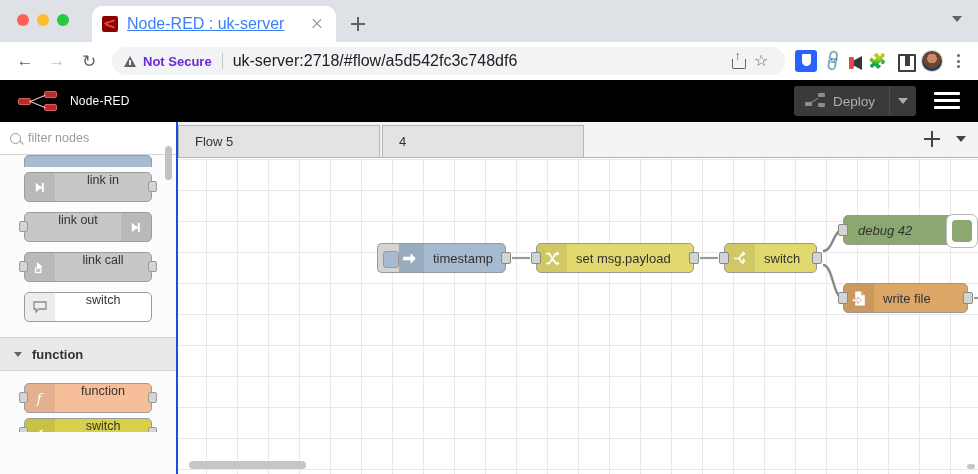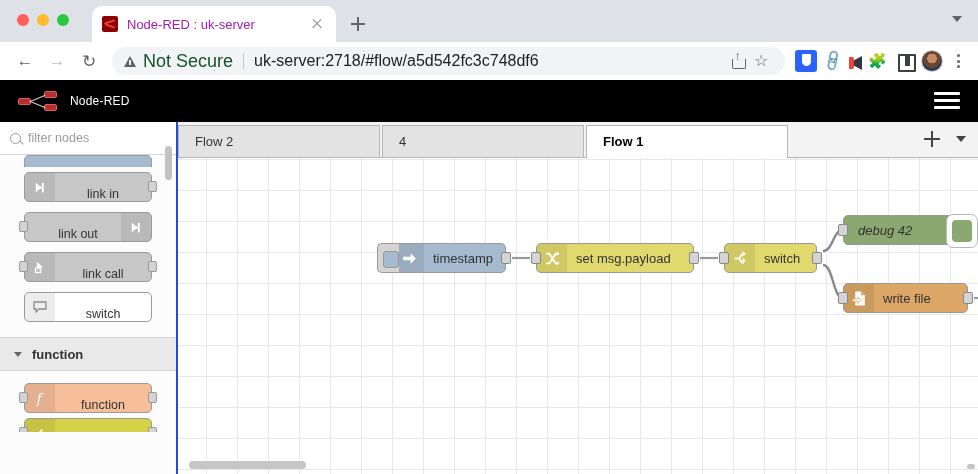--- a/index.html
+++ b/index.html
@@ -39,22 +39,22 @@
     content: ""; position: absolute; left: 2px; top: 5px;
     width: 11px; height: 2px; background: #e8453c; border-radius: 1px;
     transform: rotate(-18deg);
   }
   .favicon::after {
     content: ""; position: absolute; left: 3px; top: 9px;
     width: 10px; height: 2px; background: #e8453c; border-radius: 1px;
     transform: rotate(20deg);
   }
   .tab-title {
-    flex: 1; font-size: 13px; color: #a21caf;
-    white-space: nowrap; overflow: hidden; text-overflow: ellipsis;
+    flex: 1; font-size: 16px; color: #3b82f6;
+    white-space: nowrap; overflow: hidden; text-overflow: ellipsis; text-decoration: underline;
   }
   .tab-close {
     width: 18px; height: 18px; flex: 0 0 18px;
     position: relative; opacity: .75;
   }
   .tab-close::before, .tab-close::after {
     content: ""; position: absolute; left: 3px; top: 8px;
     width: 12px; height: 1.4px; background: #5f6368;
   }
   .tab-close::before { transform: rotate(45deg); }
@@ -98,21 +98,21 @@
   .warn-tri {
     width: 0; height: 0; flex: 0 0 0;
     border-left: 6px solid transparent; border-right: 6px solid transparent;
     border-bottom: 11px solid #5f6368;
     margin-right: 7px; position: relative;
   }
   .warn-tri::after {
     content: ""; position: absolute; left: -1px; top: 4px;
     width: 2px; height: 5px; background: #f1f3f4;
   }
-  .not-secure { font-size: 18px; color: #14532d; white-space: nowrap; }
+  .not-secure { font-size: 13px; color: #6d28d9; white-space: nowrap; font-weight: bold; }
   .omni-sep { width: 1px; height: 16px; background: #c4c7c5; margin: 0 10px; }
   .url { font-size: 16px; color: #202124; white-space: nowrap; overflow: hidden; }
 
   .omni-icons { display: flex; align-items: center; gap: 2px; margin-left: auto; padding-left: 8px; }
   .share-ico, .star-ico { width: 22px; height: 22px; position: relative; }
   .share-ico::before {
     content: ""; position: absolute; left: 5px; top: 9px;
     width: 12px; height: 9px; border: 1.4px solid #5f6368; border-top: none;
     border-radius: 0 0 2px 2px;
   }
@@ -235,21 +235,21 @@
   .mag::after {
     content: ""; position: absolute; left: 8px; top: 8px;
     width: 5px; height: 1.4px; background: #9b9b9b; transform: rotate(45deg);
   }
   .filter-ph { font-size: 12.5px; color: #9b9b9b; }
 
   .palette-list { position: absolute; top: 33px; left: 0; right: 0; bottom: 0; overflow: hidden; background: #fcfcfc; }
   .pal-node {
     position: relative; height: 30px; margin: 0 auto;
     width: 128px; border-radius: 5px; border: 1px solid #9b9b9b;
-    display: flex; align-items: flex-end; font-size: 12.5px; color: #333;
+    display: flex; align-items: flex-start; font-size: 12.5px; color: #333;
   }
   .pal-row { padding: 5px 0; display: flex; justify-content: center; }
   .pal-node .icobox {
     width: 30px; height: 100%; flex: 0 0 30px;
     background: rgba(0,0,0,.07);
     display: flex; align-items: center; justify-content: center;
     border-radius: 4px 0 0 4px;
   }
   .pal-node .icobox.right {
     border-radius: 0 4px 4px 0; margin-left: auto;
@@ -446,20 +446,35 @@
     <span class="nr-mark">
       <i class="blk b1"></i>
         <i class="blk b2"></i>
         <i class="blk b3"></i>
       <i class="ln l1"></i>
         <i class="ln l2"></i>
     </span>
     <span class="nr-title">Node-RED</span>
   </div>
 
+  <div class="deploy-btn">
+    <span class="deploy-main">
+      <span class="deploy-ico">
+        <i class="dblk d1"></i>
+          <i class="dblk d2"></i>
+          <i class="dblk d3"></i>
+          <i class="dln dl1"></i>
+      </span>
+      <span>Deploy</span>
+    </span>
+    <span class="deploy-sep"></span>
+    <span class="deploy-caret-wrap">
+      <span class="caret-dn"></span>
+    </span>
+  </div>
 
   <div class="hamburger">
     <b></b>
       <b></b>
       <b></b>
   </div>
 </div>
 
 <div class="body-row">
 
@@ -564,27 +579,24 @@
 
     </div>
 
     <div class="pal-scroll"></div>
   </div>
 
   <div class="canvas-wrap">
 
     <div class="tabbar">
       <div class="flowtab w1">
-        <span>Flow 2</span>
+        <span>Flow 5</span>
       </div>
       <div class="flowtab w2">
         <span>4</span>
-      </div>
-      <div class="flowtab active">
-        <span>Flow 1</span>
       </div>
       <div class="tab-actions">
         <span class="plus-ico"></span>
         <span class="tabcaret"></span>
       </div>
     </div>
 
     <div class="canvas">
 
       <svg class="wire" style="left:0;top:0;width:800px;height:320px;">

